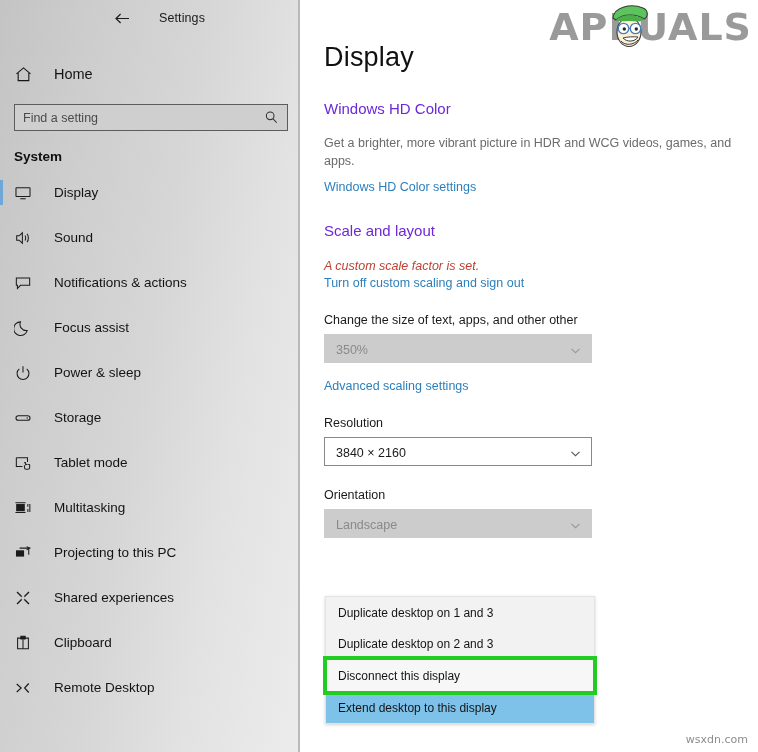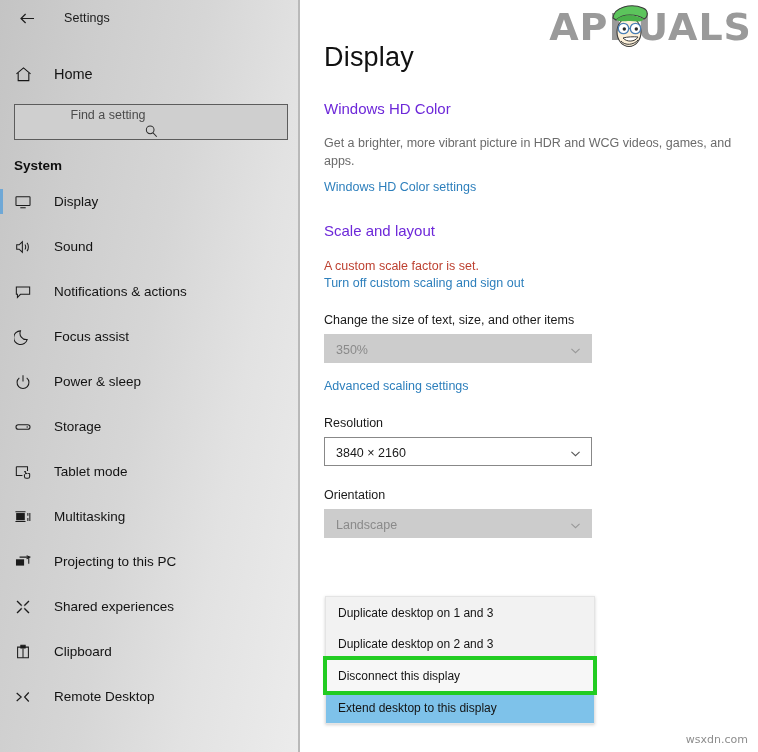--- a/index.html
+++ b/index.html
@@ -36,20 +36,21 @@
     right: 0;
     width: 2px;
     height: 752px;
     background: #b9b9b9;
   }
   .titlebar {
     height: 36px;
     display: flex;
     align-items: center;
     padding-left: 12px;
+    justify-content: center;
   }
   .back-arrow {
     width: 30px;
     height: 30px;
     display: flex;
     align-items: center;
     justify-content: center;
     color: #1d1d1d;
   }
   .back-arrow svg { display: block; }
@@ -75,28 +76,27 @@
     color: #161616;
   }
   .home-label {
     font-size: 14.5px;
     color: #141414;
     margin-left: 14px;
   }
 
   .search-wrap {
     margin: 10px 12px 0 14px;
-    height: 36px;
+    height: 27px;
     background: #cfcfcf;
     border: 1px solid #5c5c5c;
     display: flex;
     align-items: center;
     padding: 0 8px;
     box-sizing: border-box;
-    flex-direction: column;
   }
   .search-input {
     flex: 1 1 auto;
     border: none;
     outline: none;
     background: transparent;
     font-family: "Liberation Sans", sans-serif;
     font-size: 12.5px;
     color: #3a3a3a;
     padding: 0;
@@ -181,20 +181,21 @@
     font-size: 12.5px;
     color: #2d7fbc;
     margin-top: 9px;
     display: inline-block;
     cursor: pointer;
   }
   .warn-text {
     font-size: 12.5px;
     color: #bd4030;
     margin-top: 20px;
+    font-style: italic;
   }
   .field-label {
     font-size: 12.5px;
     color: #1a1a1a;
     margin-top: 22px;
   }
 
   .combo {
     margin-top: 7px;
     width: 268px;
@@ -489,21 +490,21 @@
     <div class="page-title">Display</div>
 
     <div class="section-title">Windows HD Color</div>
     <div class="body-text">Get a brighter, more vibrant picture in HDR and WCG videos, games, and apps.</div>
     <a class="link">Windows HD Color settings</a>
 
     <div class="section-title">Scale and layout</div>
     <div class="warn-text">A custom scale factor is set.</div>
     <a class="link" style="margin-top:2px;">Turn off custom scaling and sign out</a>
 
-    <div class="field-label">Change the size of text, size, and other items</div>
+    <div class="field-label">Change the size of text, apps, and other other</div>
     <div class="combo disabled">
       <span>350%</span>
       <span class="chev">
         <svg width="13" height="13" viewBox="0 0 14 14" fill="none" stroke="currentColor" stroke-width="1.1">
           <path d="M2.6 5.2 L7 9.4 L11.4 5.2"></path>
         </svg>
       </span>
     </div>
 
     <a class="link" style="margin-top:16px;">Advanced scaling settings</a>

